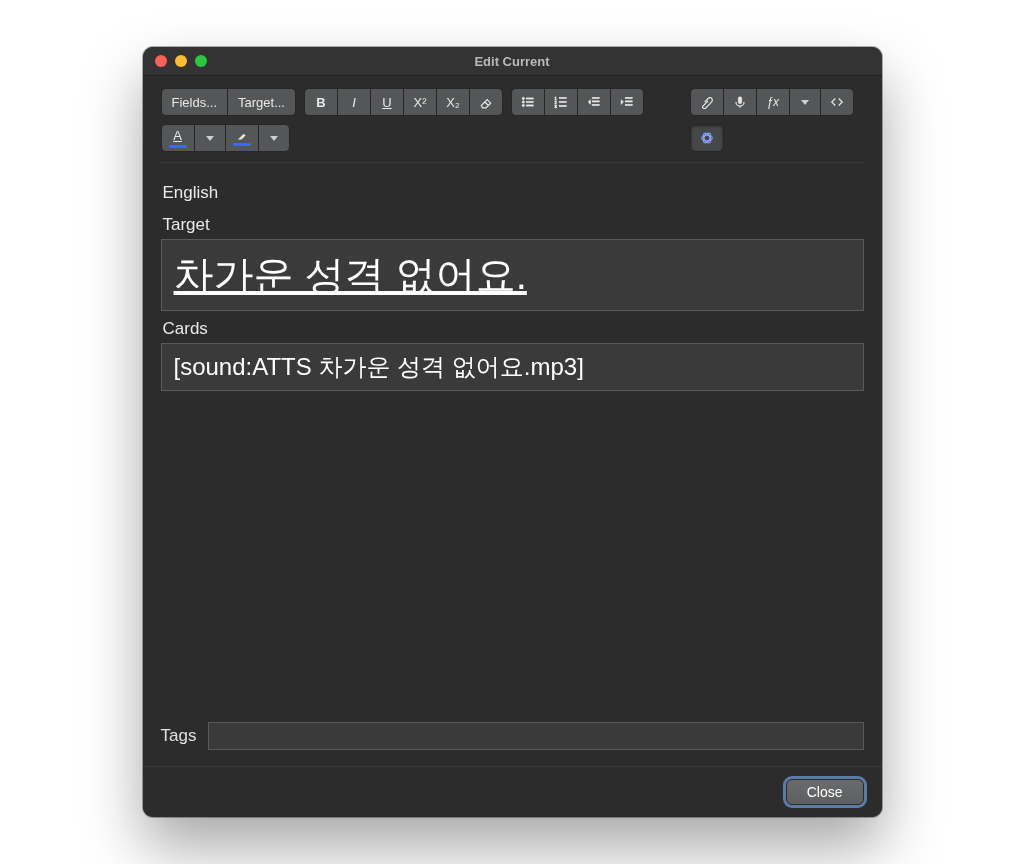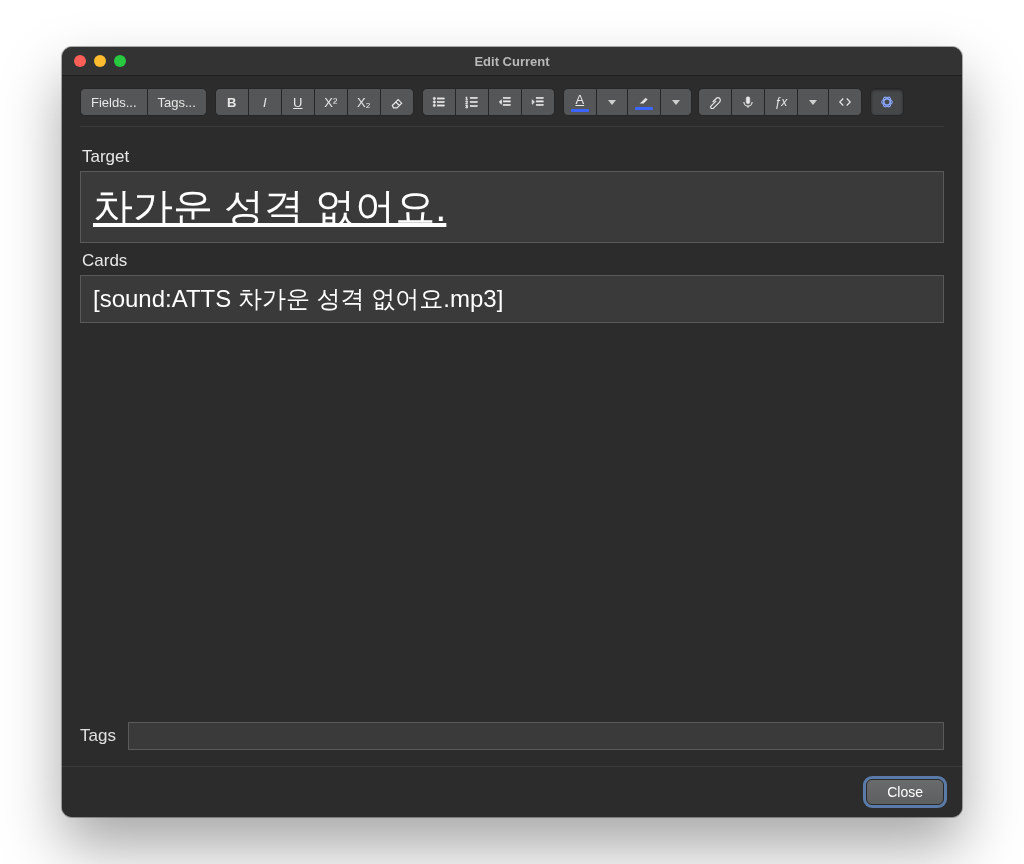--- a/index.html
+++ b/index.html
@@ -7,21 +7,21 @@
     padding: 0;
     width: 1024px;
     height: 864px;
     background: #ffffff;
     font-family: -apple-system, BlinkMacSystemFont, "Segoe UI", Helvetica, Arial, sans-serif;
     display: flex;
     align-items: center;
     justify-content: center;
   }
   .window {
-    width: 900px;
+    width: 739px;
     height: 770px;
     background: #2c2c2c;
     border-radius: 10px;
     box-shadow: 0 30px 60px rgba(0,0,0,0.35), 0 0 0 1px rgba(0,0,0,0.3);
     display: flex;
     flex-direction: column;
     overflow: hidden;
   }
   .titlebar {
     height: 28px;
@@ -151,21 +151,21 @@
       <div class="dot green"></div>
     </div>
     <div class="title">Edit Current</div>
   </div>
 
   <div class="content">
     <div class="toolbar">
       <div class="toolbar-row">
         <div class="btn-group">
           <div class="btn">Fields...</div>
-          <div class="btn">Tags...</div>
+          <div class="btn">Target...</div>
         </div>
 
         <div class="btn-group">
           <div class="btn icon">
               <b>B</b>
             </div>
           <div class="btn icon">
               <i>I</i>
             </div>
           <div class="btn icon">
@@ -276,20 +276,21 @@
           <svg viewBox="0 0 24 24">
               <ellipse cx="12" cy="12" rx="9" ry="5" fill="none" stroke="#8aa7ff" stroke-width="2"></ellipse>
               <ellipse cx="12" cy="12" rx="9" ry="5" fill="none" stroke="#8aa7ff" stroke-width="2" transform="rotate(60 12 12)"></ellipse>
               <ellipse cx="12" cy="12" rx="9" ry="5" fill="none" stroke="#8aa7ff" stroke-width="2" transform="rotate(-60 12 12)"></ellipse>
             </svg>
         </div>
       </div>
     </div>
 
     <div class="fields-area">
+      <div class="field-label">English</div>
 
       <div class="field-label">Target</div>
       <div class="field-input target" contenteditable="true" style="">차가운 성격 없어요.</div>
 
       <div class="field-label">Cards</div>
       <div class="field-input audio" contenteditable="true" style="">[sound:ATTS 차가운 성격 없어요.mp3]</div>
 
       <div class="spacer"></div>
 
       <div class="tags-row">

